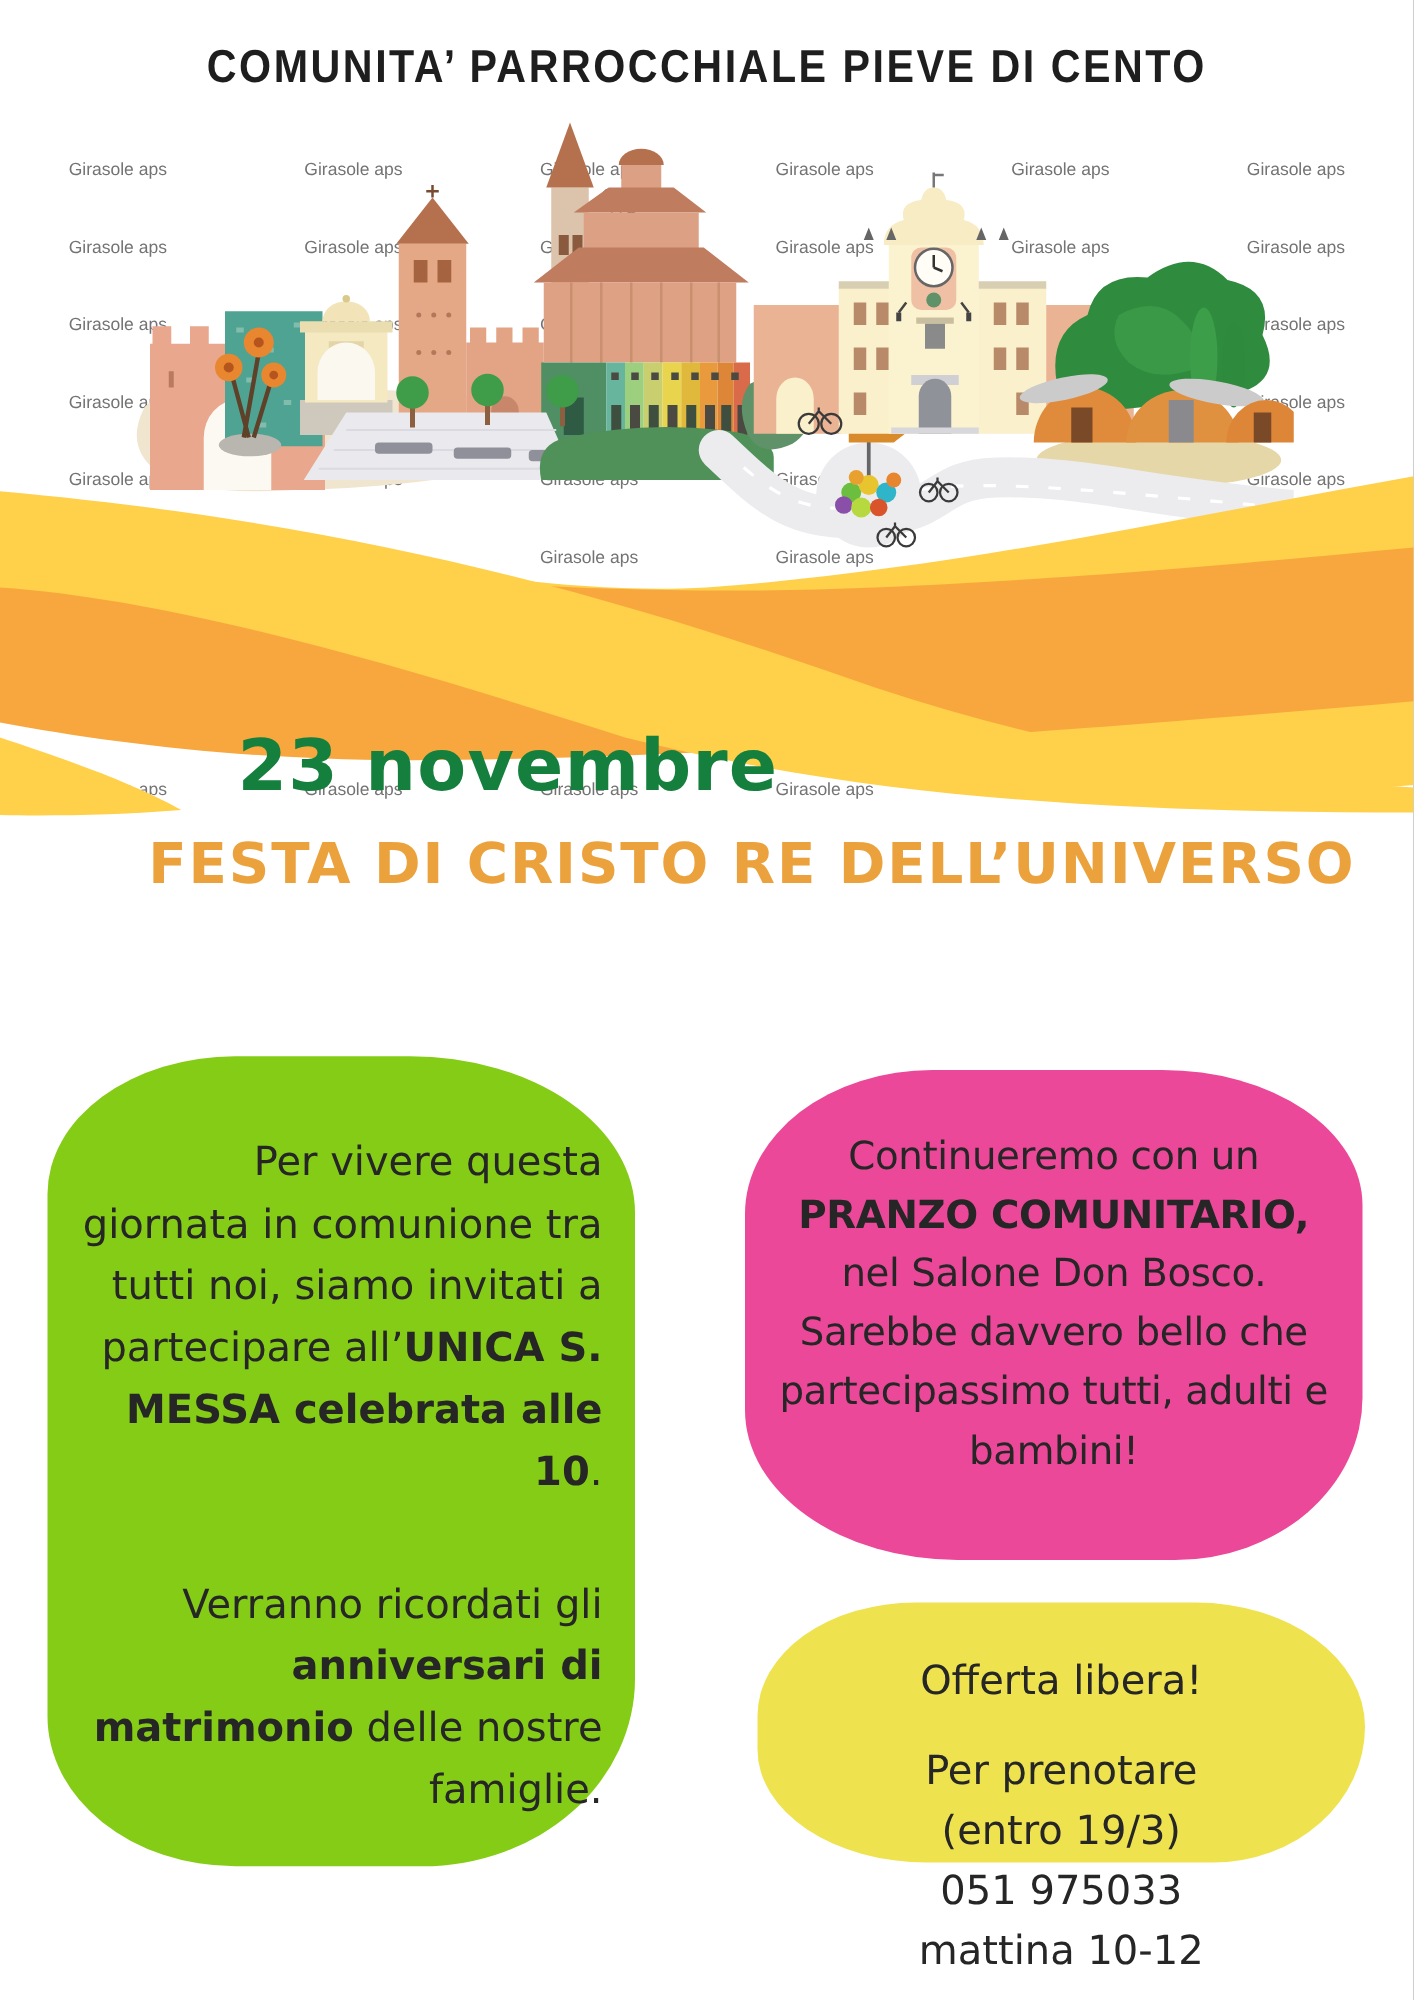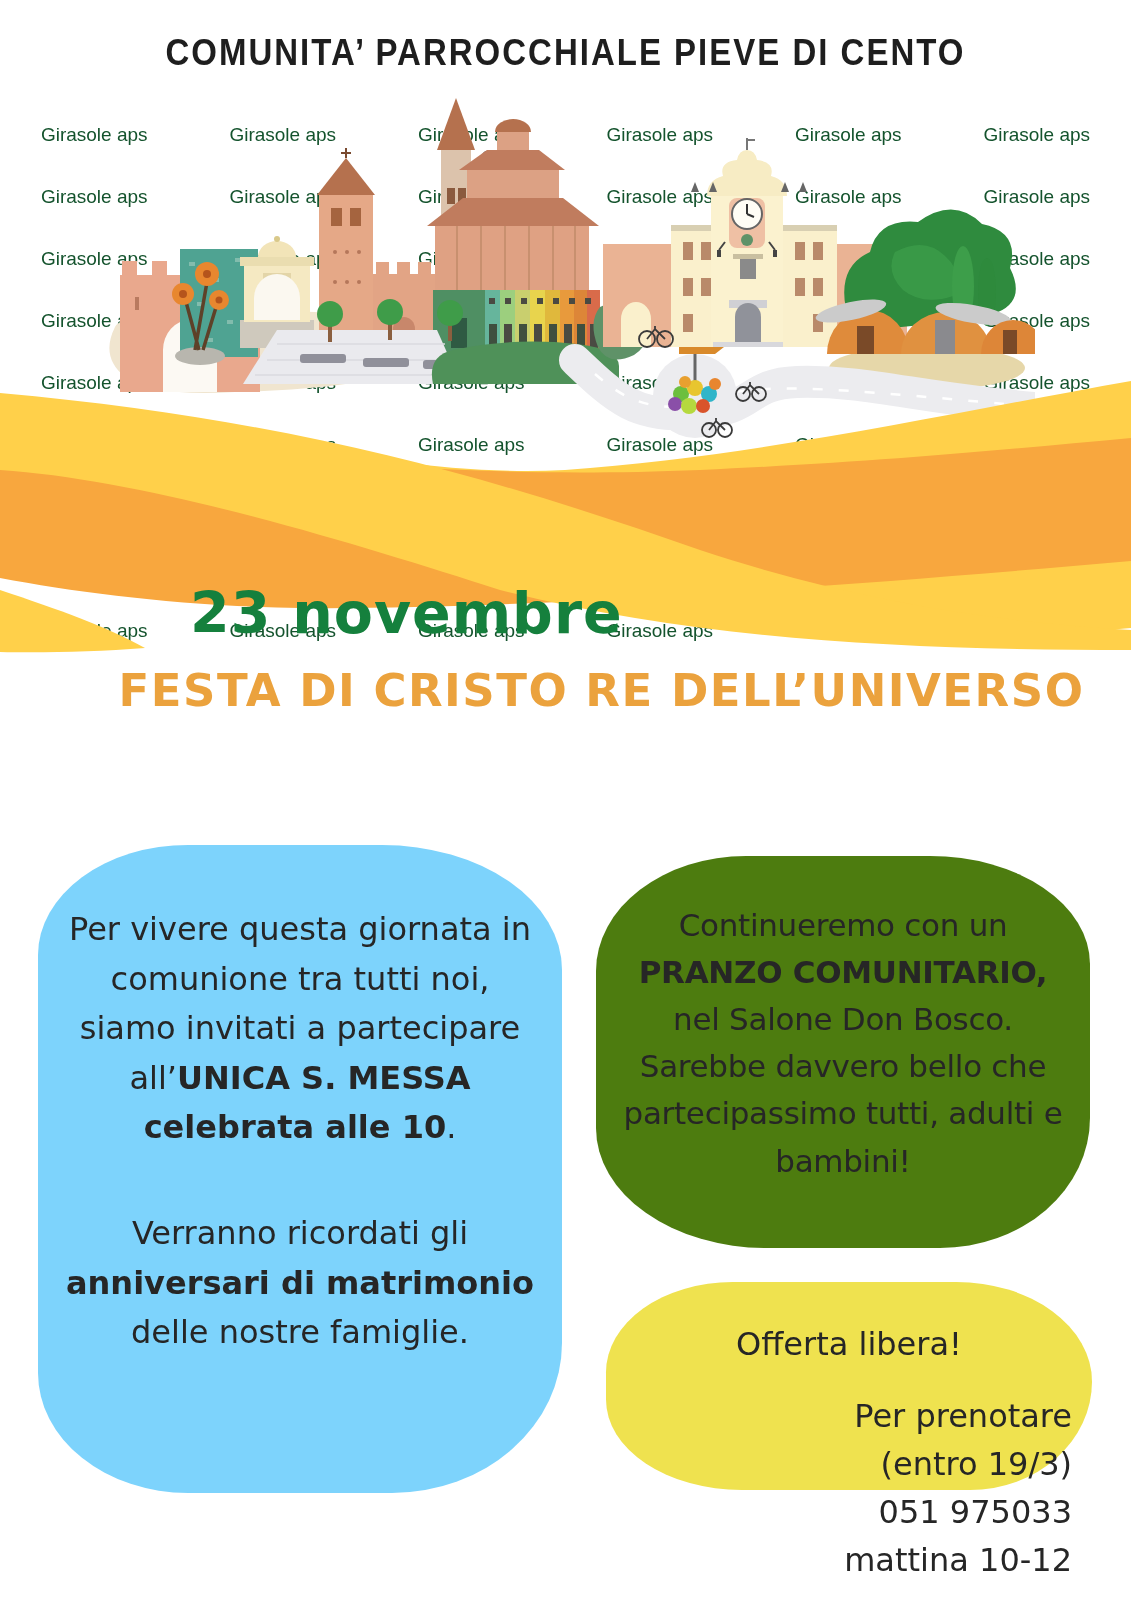--- a/index.html
+++ b/index.html
@@ -18,21 +18,21 @@
     z-index:6;
   }
   
   .wm-layer {
     position:absolute; left:0; top:104px; width:1131px; height:558px;
     display:flex; flex-wrap:wrap; align-content:flex-start;
     z-index:1; pointer-events:none;
   }
   .wm {
     width:188.5px; height:62px; line-height:62px;
-    text-align:center; color:#14532d; font-size:19px;
+    text-align:center; color:#737373; font-size:14px;
     font-family:"Liberation Sans", sans-serif;
   }
   
   .illu { position:absolute; left:95px; top:92px; z-index:2; }
   
   .waves { position:absolute; left:0; top:358px; z-index:3; }
   
   .date-heading {
     position:absolute; left:190px; top:580px; z-index:4;
     color:#15803d; font-size:57px; font-weight:700; letter-spacing:1px;
@@ -41,39 +41,40 @@
     position:absolute; left:0; width:100%; text-align:center; z-index:4;
     color:#EBA23D; font-size:45px; font-weight:700; letter-spacing:1.5px;
     font-family:"DejaVu Sans", sans-serif;
     padding-left:36px;
   }
   .event-line1 { top:664px; }
   .event-line2 { top:735px; }
   
   .card { position:absolute; z-index:4; color:#262626; text-align:center; }
   .card-mass {
-    left:38px; top:845px; width:524px; height:648px;
-    background:#7dd3fc;
+    left:38px; top:845px; width:470px; height:648px;
+    background:#84cc16;
     border-radius:150px 180px 170px 150px / 110px 125px 150px 120px;
+    text-align:right;
   }
   .card-mass .inner { padding:60px 26px 0; font-size:32px; line-height:1.55; }
   .card-mass .p2 { margin-top:56px; }
   .card-lunch {
     left:596px; top:856px; width:494px; height:392px;
-    background:#4d7c0f;
+    background:#ec4899;
     border-radius:150px 160px 150px 170px / 115px 108px 130px 120px;
   }
   .card-lunch .inner { padding:46px 20px 0; font-size:31px; line-height:1.52; letter-spacing:-0.3px; }
   .card-booking {
     left:606px; top:1282px; width:486px; height:208px;
     background:#EFE24F;
     border-radius:140px 150px 135px 150px / 100px 110px 120px 100px;
   }
   .card-booking .inner { padding:38px 20px 0; font-size:32px; line-height:1.5; }
-  .card-booking .booking-lines { margin-top:24px;text-align:right; }
+  .card-booking .booking-lines { margin-top:24px; }
   strong { font-weight:700; }
 </style>
 </head>
 <body>
 
 <div class="poster">
 
   <div class="top-title">COMUNITA’ PARROCCHIALE PIEVE DI CENTO</div>
 
   <div class="wm-layer">

